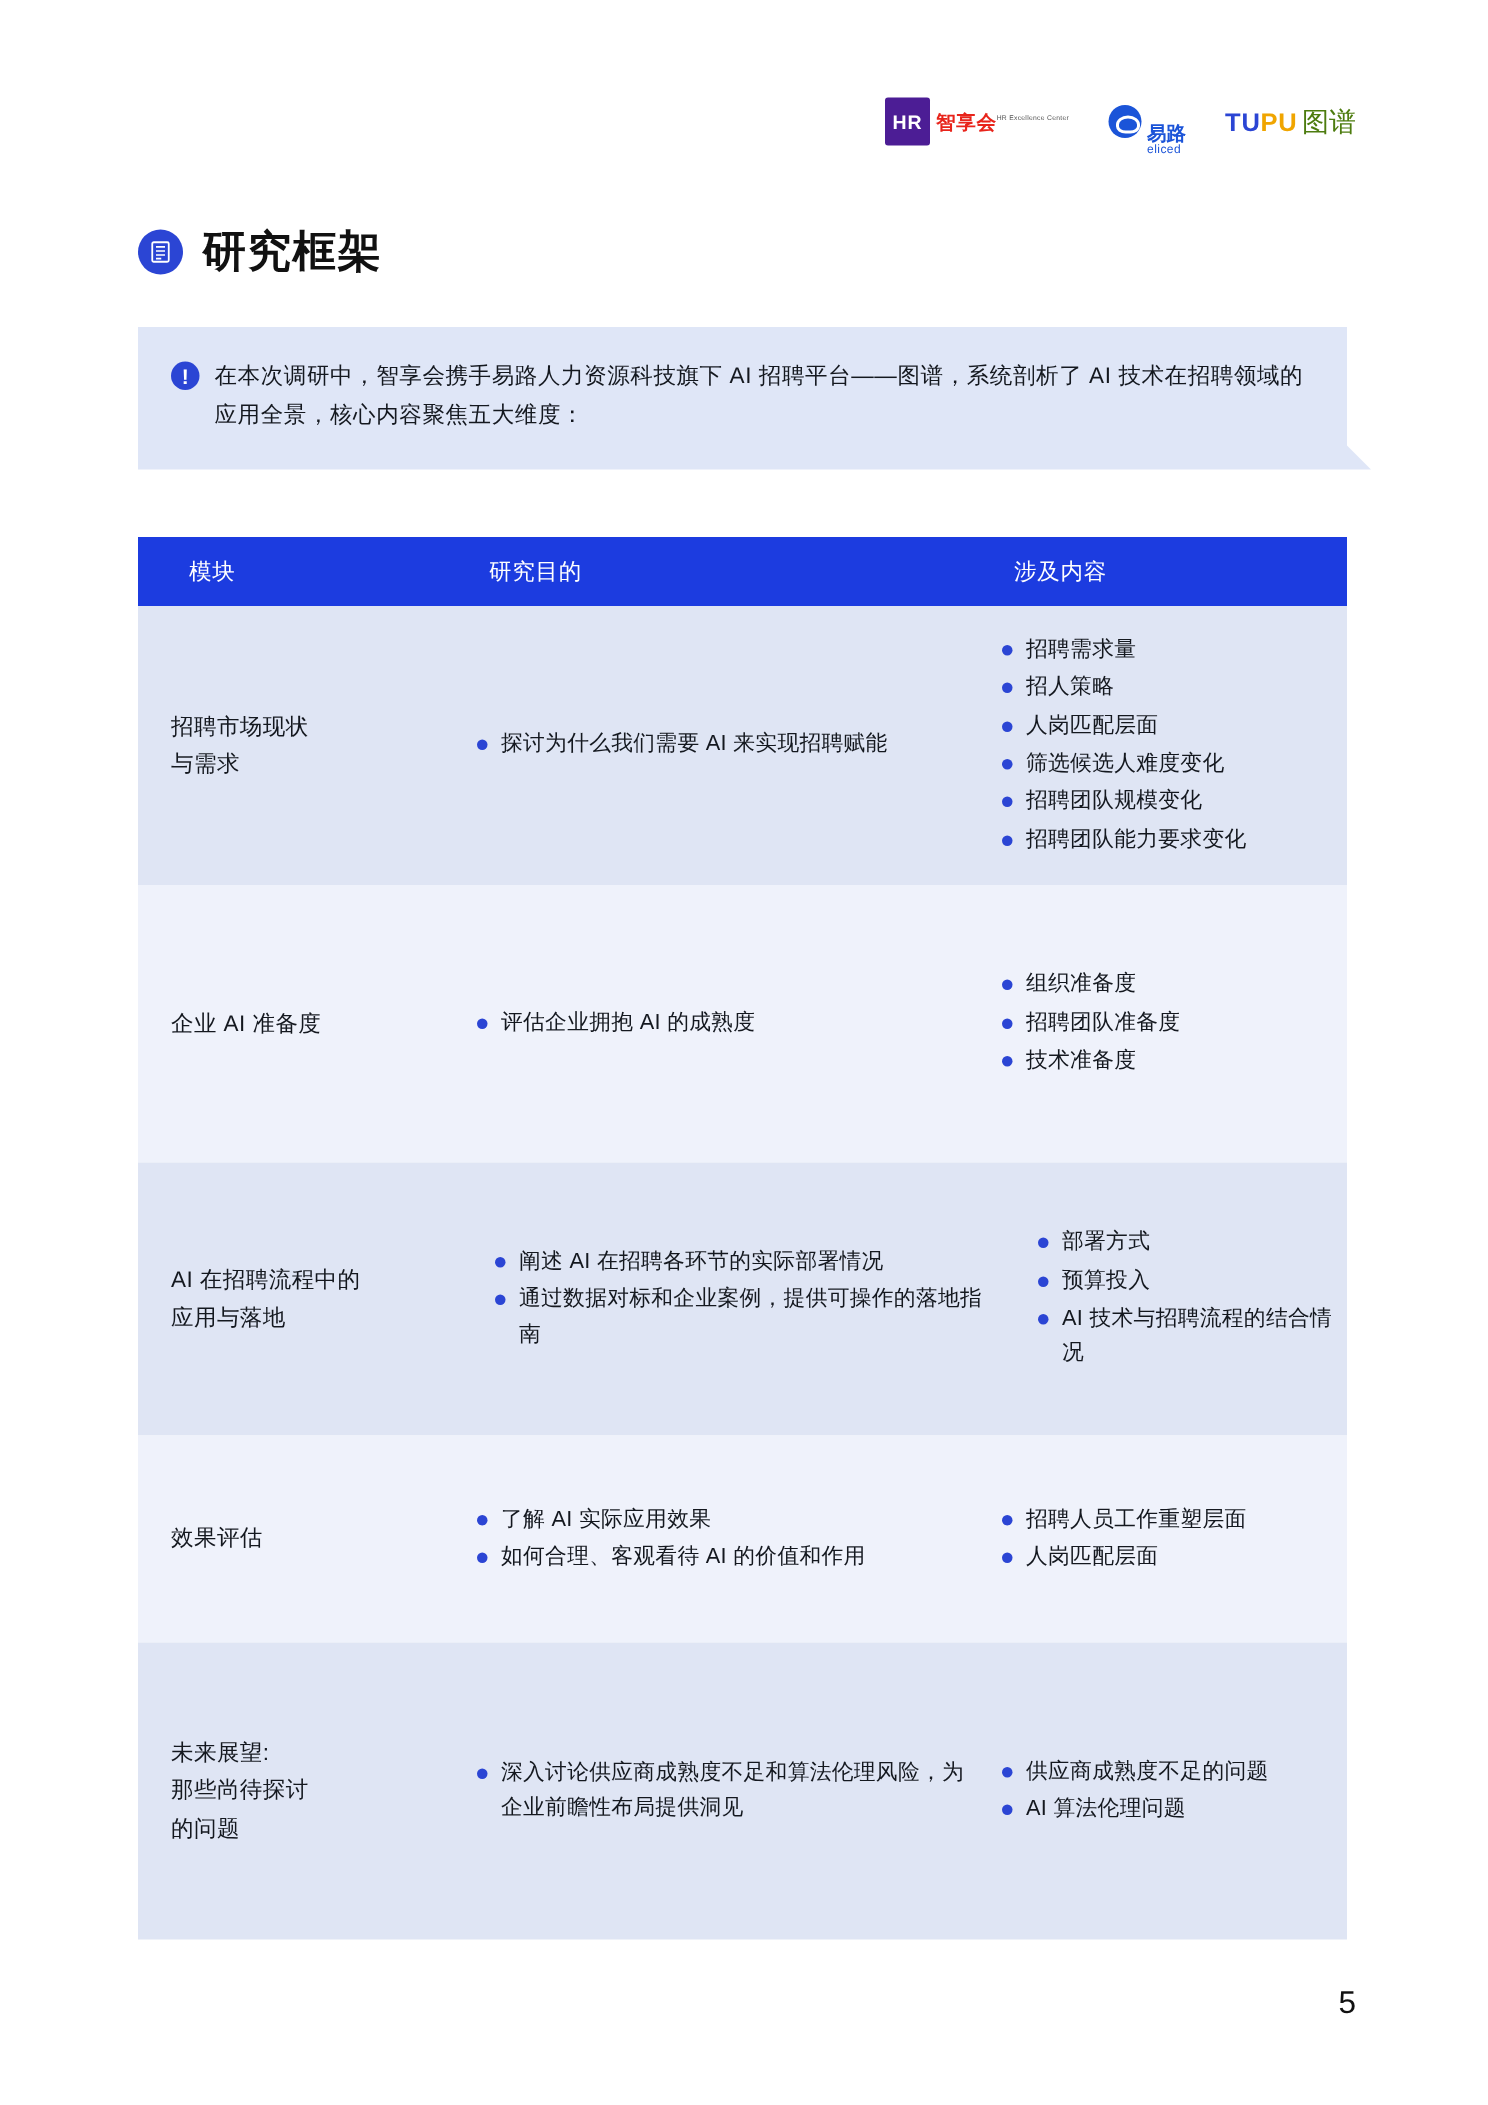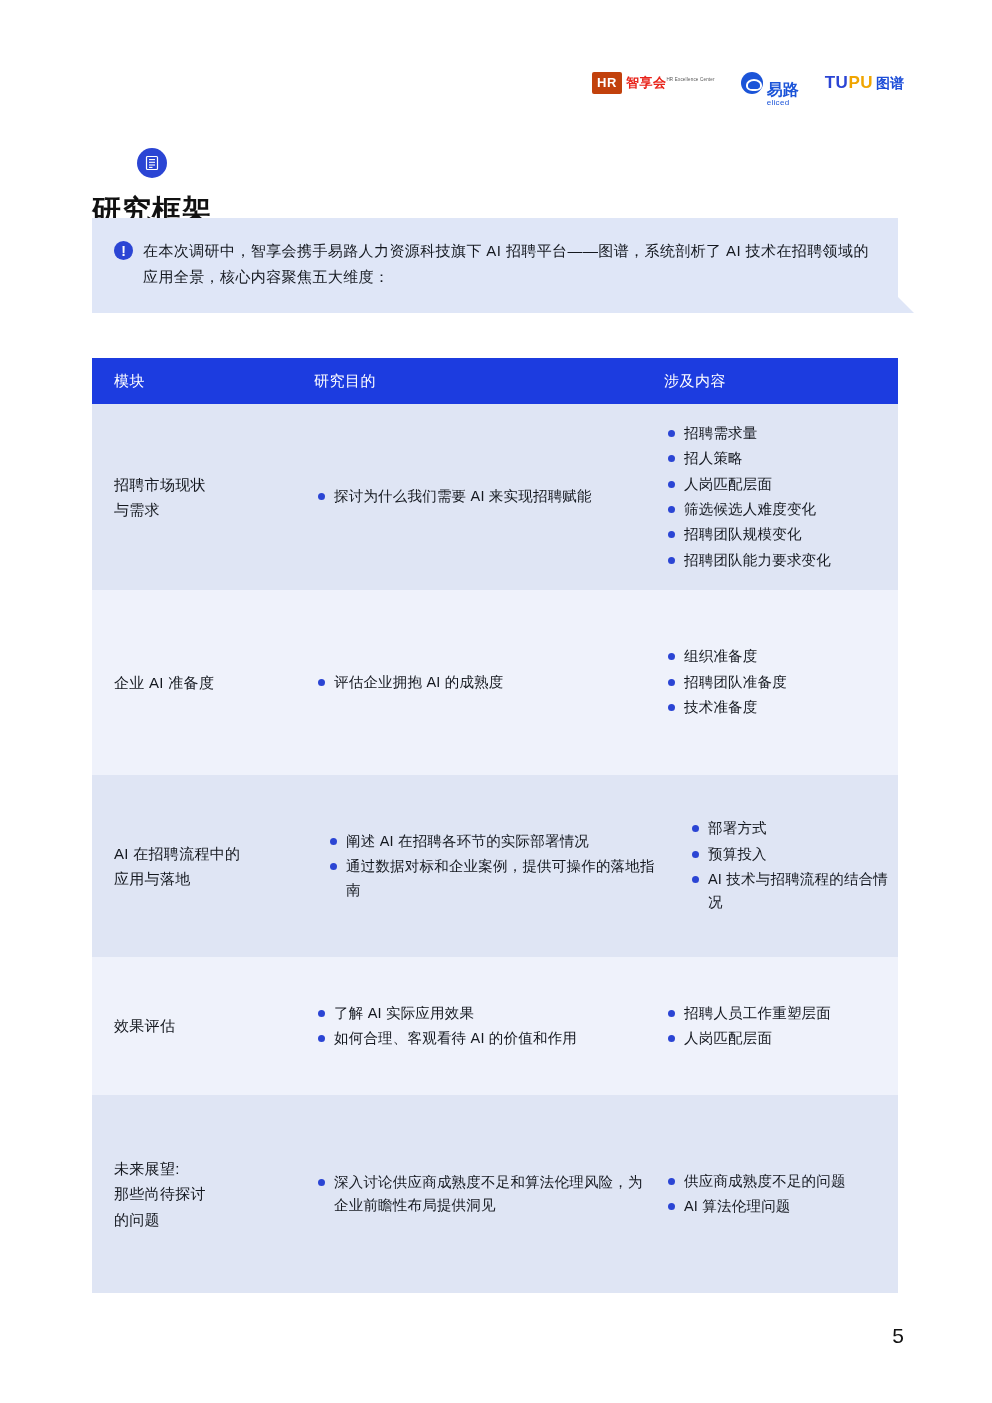--- a/index.html
+++ b/index.html
@@ -25,22 +25,22 @@
     align-items: center;
     gap: 26px;
   }
   .logo-hr {
     display: flex;
     align-items: center;
     gap: 4px;
   }
   .logo-hr-badge {
     width: 30px;
-    height: 22px;
-    background: #c2410c;
+    height: 32px;
+    background: #4c1d95;
     color: #ffffff;
     font-size: 13px;
     font-weight: bold;
     display: flex;
     align-items: center;
     justify-content: center;
     letter-spacing: 0.5px;
     border-radius: 2px;
   }
   .logo-hr-text {
@@ -80,21 +80,21 @@
     height: 8px;
     border: 2px solid #ffffff;
     border-radius: 50% 50% 40% 40%;
   }
   .logo-eliced-text {
     display: flex;
     flex-direction: column;
     line-height: 1.05;
   }
   .logo-eliced-cn {
-    font-size: 16px;
+    font-size: 13px;
     font-weight: bold;
     color: #1b54d8;
     margin-top: 24px;
   }
   .logo-eliced-en {
     font-size: 8px;
     color: #1b54d8;
     letter-spacing: 0.3px;
   }
   .logo-tupu {
@@ -105,34 +105,33 @@
   .logo-tupu-en {
     font-size: 17px;
     font-weight: bold;
     color: #2b45d4;
     letter-spacing: 0.5px;
   }
   .logo-tupu-en .o {
     color: #f0a500;
   }
   .logo-tupu-cn {
-    font-size: 14px;
-    font-weight: bold;
-    color: #1d4ed8;
+    font-size: 18px;
+    font-weight: normal;
+    color: #4d7c0f;
   }
 
   
   .section-title {
     position: absolute;
     top: 148px;
     left: 92px;
     display: flex;
     align-items: center;
     gap: 13px;
-    flex-direction: column;
   }
   .section-icon {
     width: 30px;
     height: 30px;
     border-radius: 50%;
     background: #2b45d4;
     display: flex;
     align-items: center;
     justify-content: center;
   }
@@ -197,20 +196,21 @@
     width: 806px;
   }
   .table-head {
     display: flex;
     background: #1c3ce0;
     color: #ffffff;
     height: 46px;
     align-items: center;
     font-size: 15px;
     letter-spacing: 0.5px;
+    padding-left: 12px;
   }
   .col-1 { width: 210px; padding-left: 22px; box-sizing: border-box; }
   .col-2 { width: 350px; padding-left: 12px; box-sizing: border-box; }
   .col-3 { flex: 1; padding-left: 12px; box-sizing: border-box; }
 
   .row {
     display: flex;
     align-items: center;
     box-sizing: border-box;
   }

